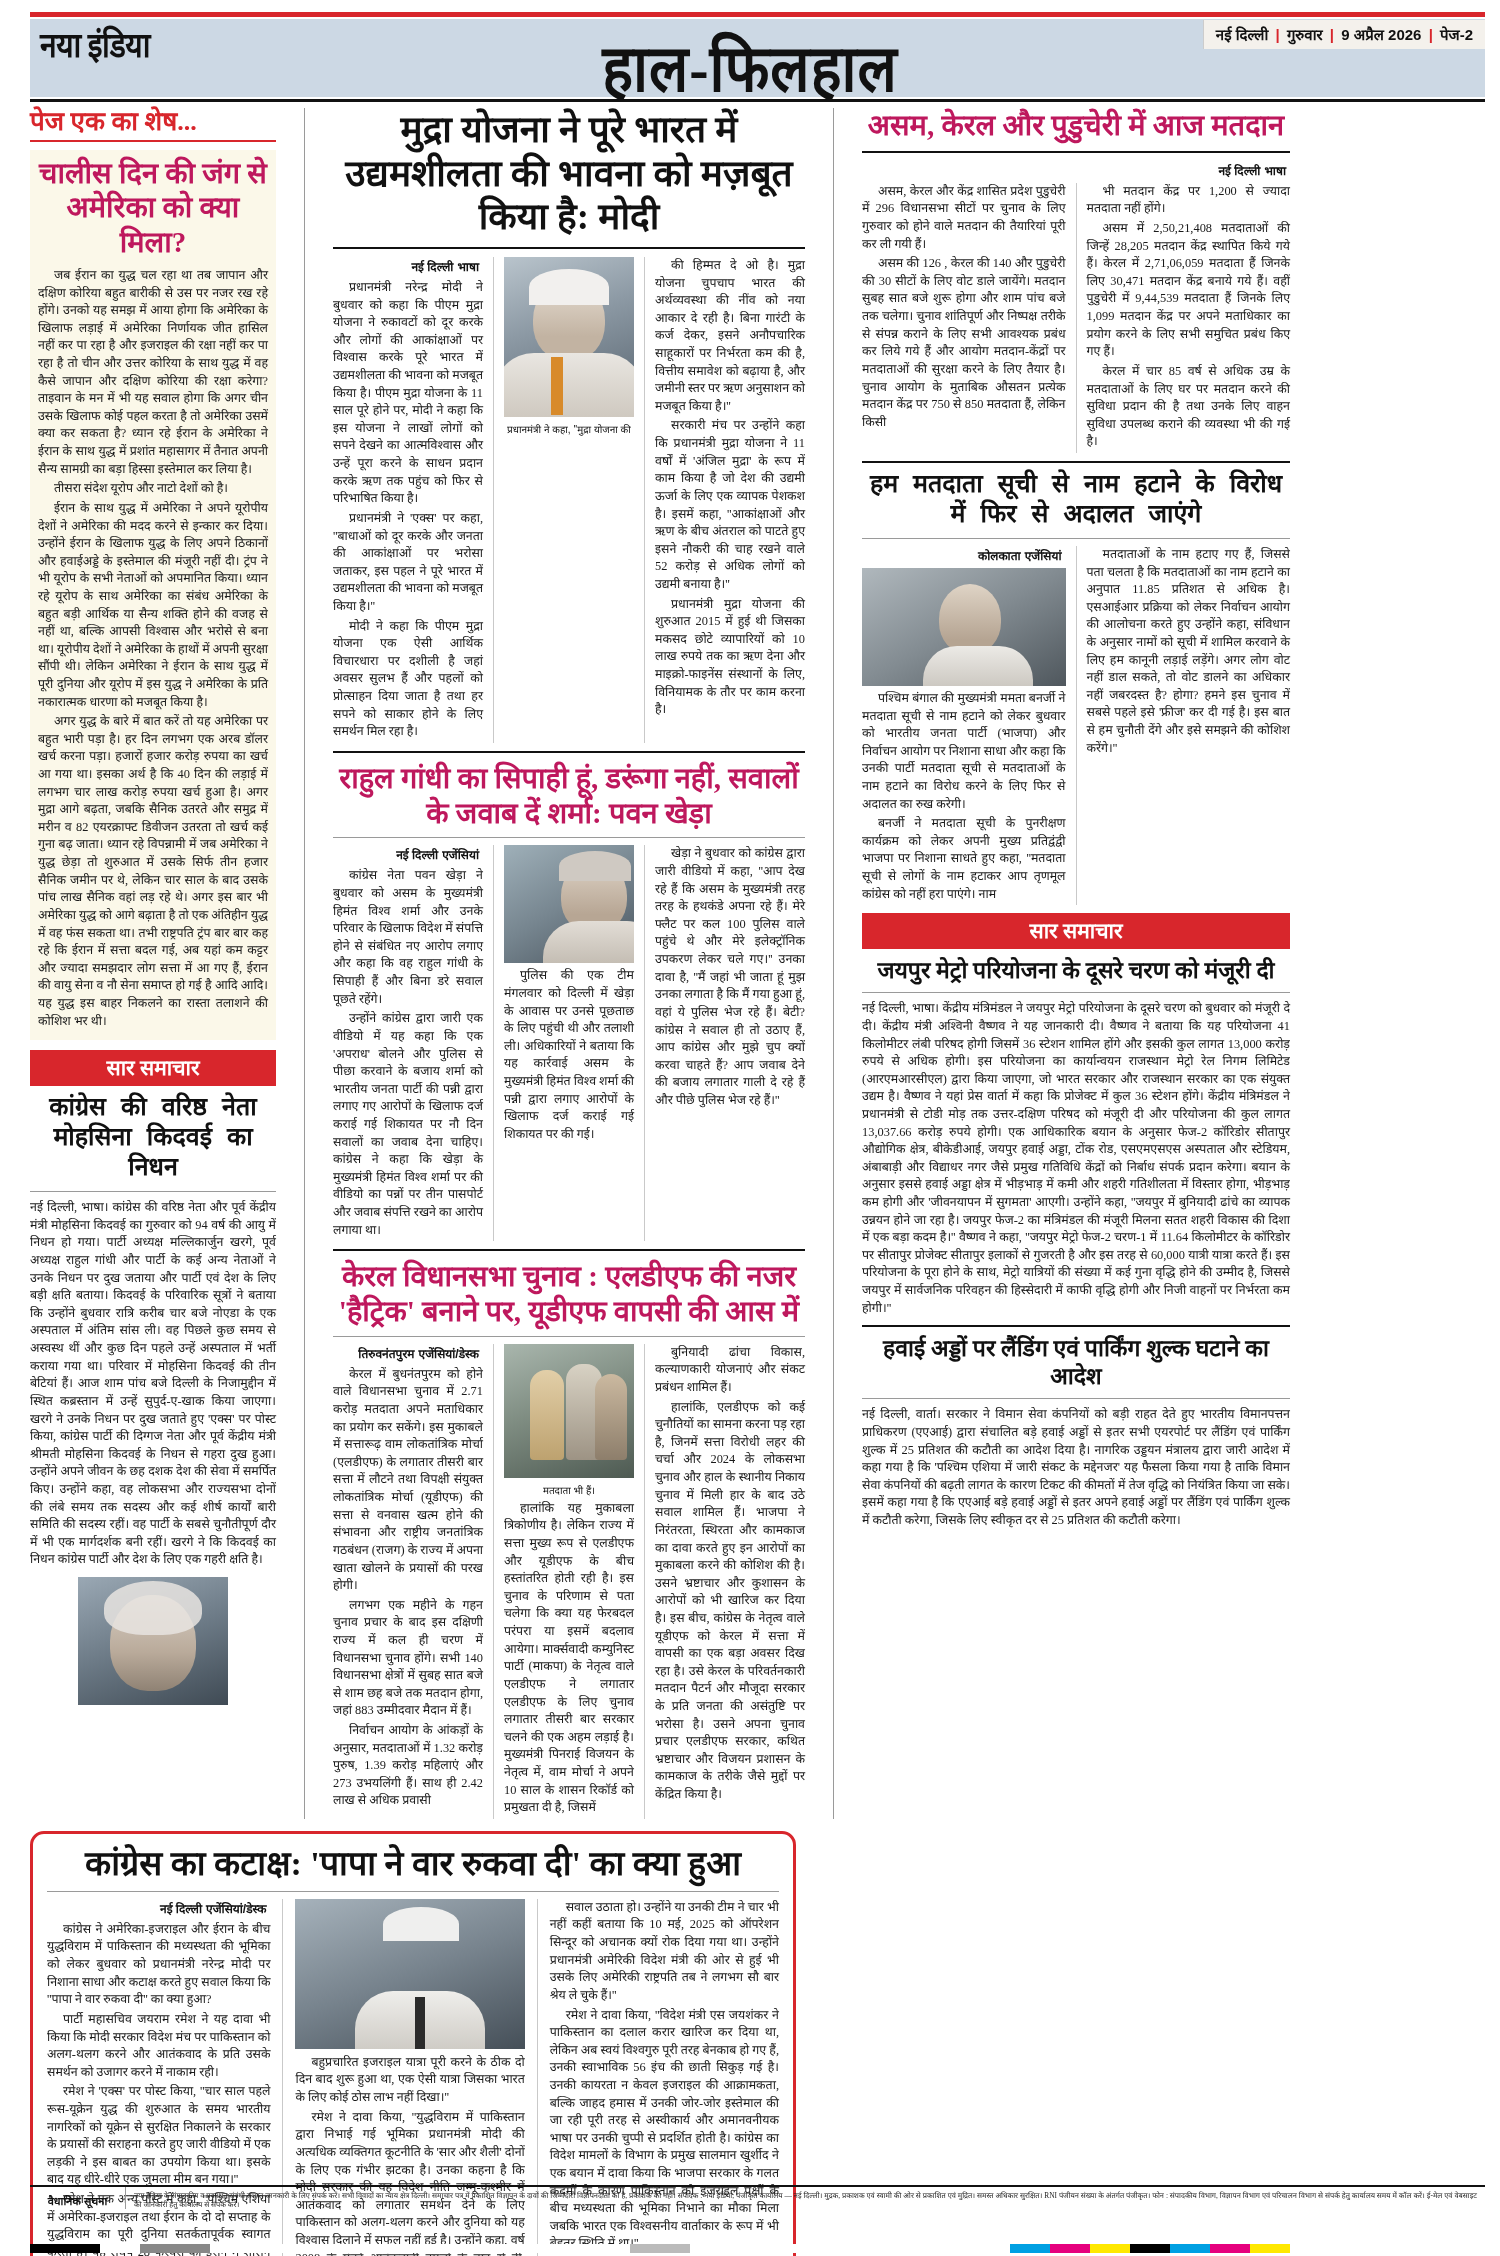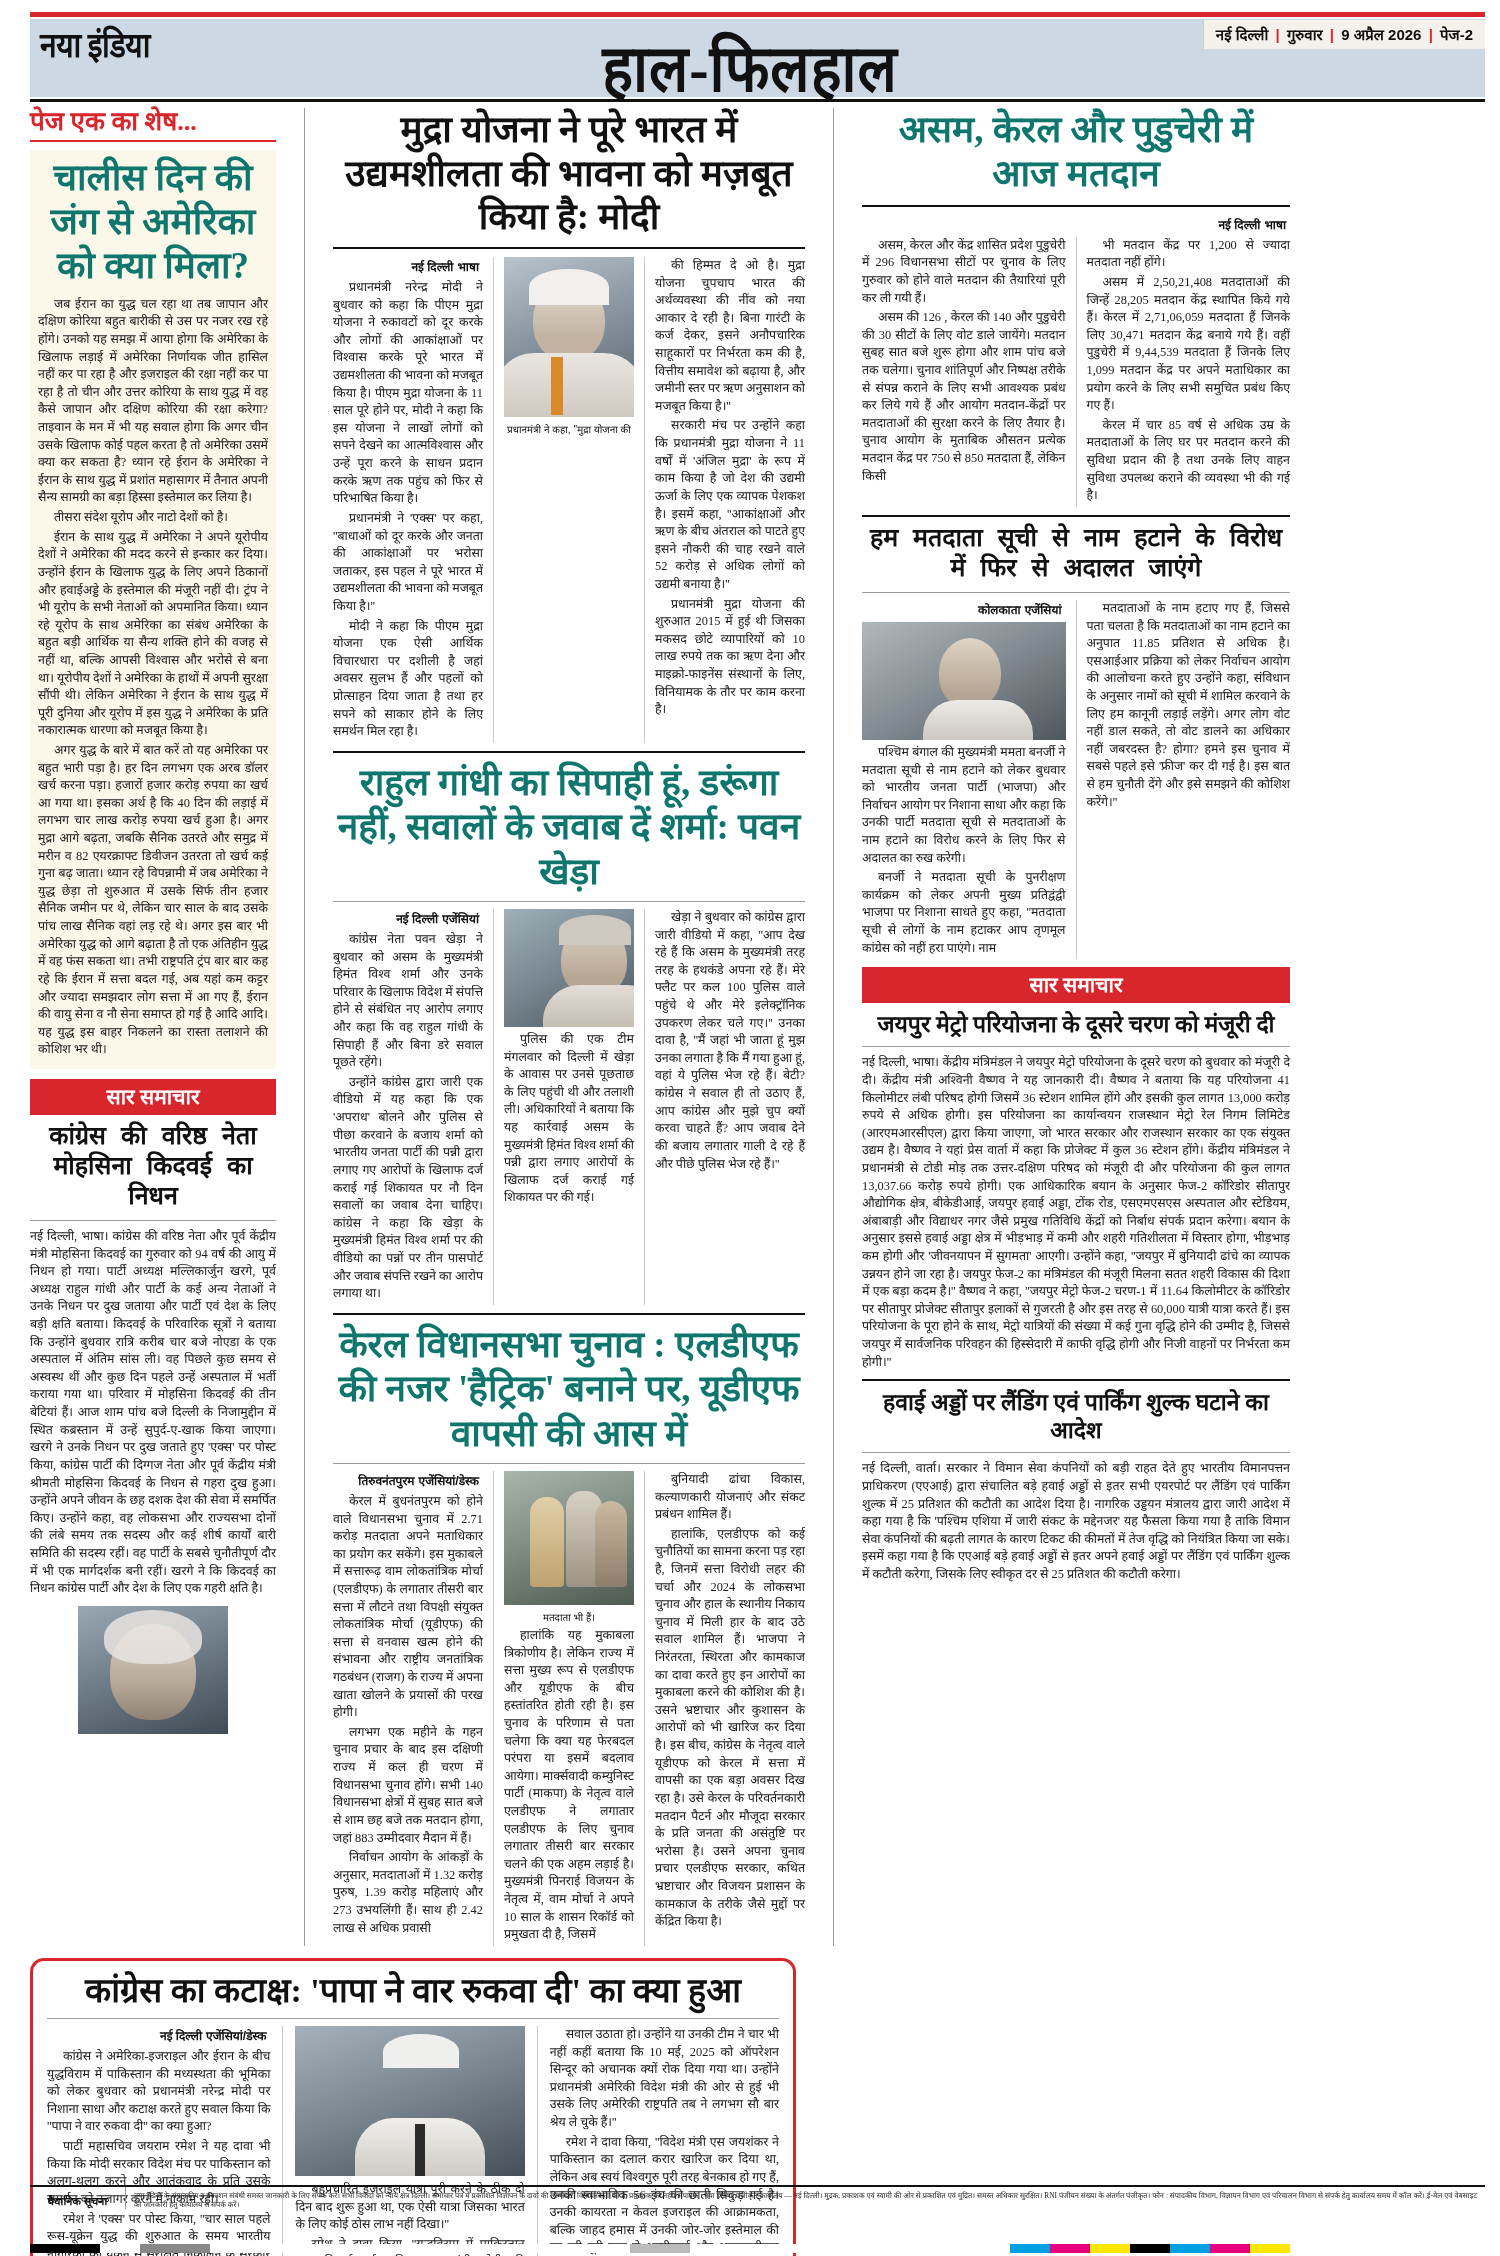--- a/index.html
+++ b/index.html
@@ -73,22 +73,22 @@
     border-bottom:2px solid #d8262c;
     margin-bottom:8px;
   }
   .hl-xl {
     font-family:"Liberation Serif", serif;
     font-weight:bold; font-size:37px; line-height:1.18;
     text-align:center; color:#111;
   }
   .hl-lg {
     font-family:"Liberation Serif", serif;
-    font-weight:bold; font-size:37px; line-height:1.2;
-    text-align:center; color:#0f766e;
+    font-weight:bold; font-size:29px; line-height:1.2;
+    text-align:center; color:#be185d;
   }
   .hl-md {
     font-family:Liberation Mono, monospace;
     font-weight:bold; font-size:25px; line-height:1.2;
     text-align:center; color:#111;
   }
   .hl-sm {
     font-family:"Liberation Serif", serif;
     font-weight:bold; font-size:23px; line-height:1.22;
     text-align:center; color:#111;

